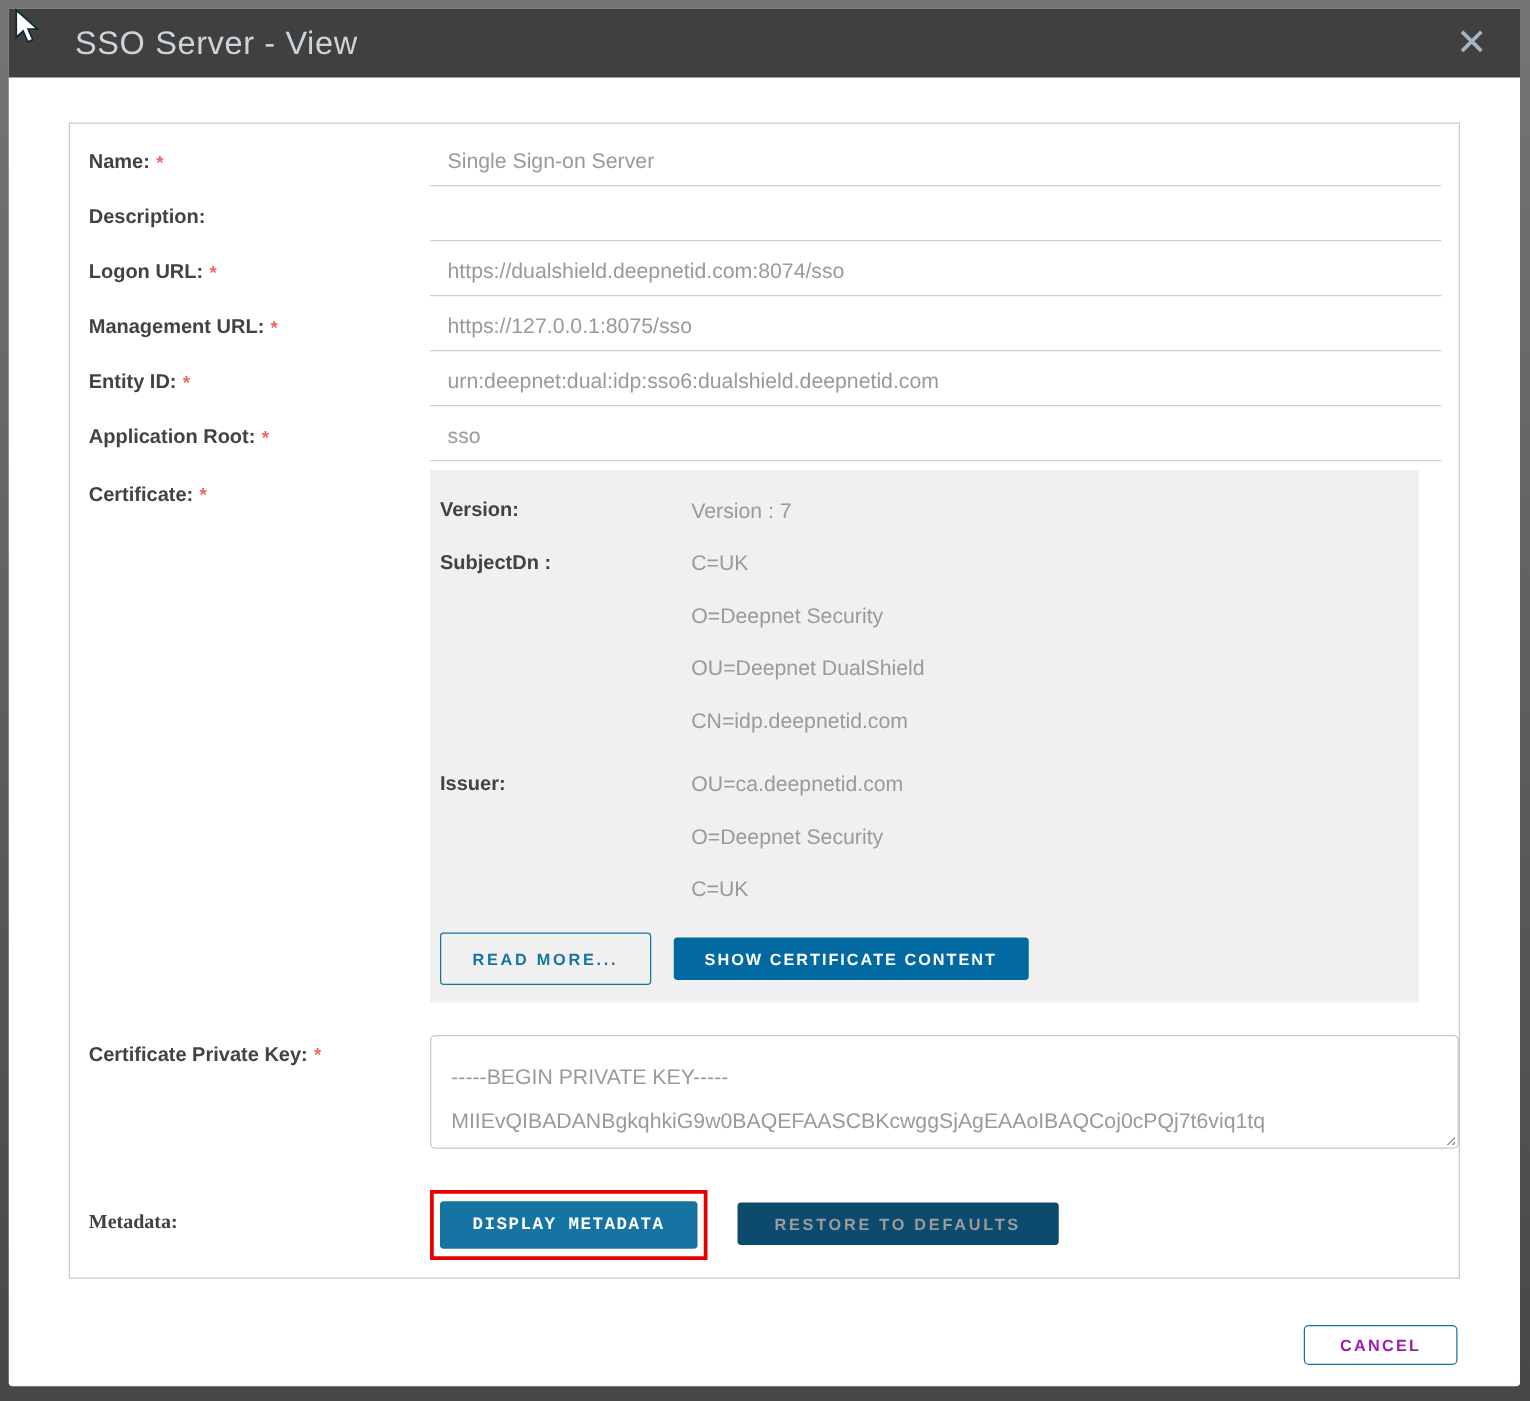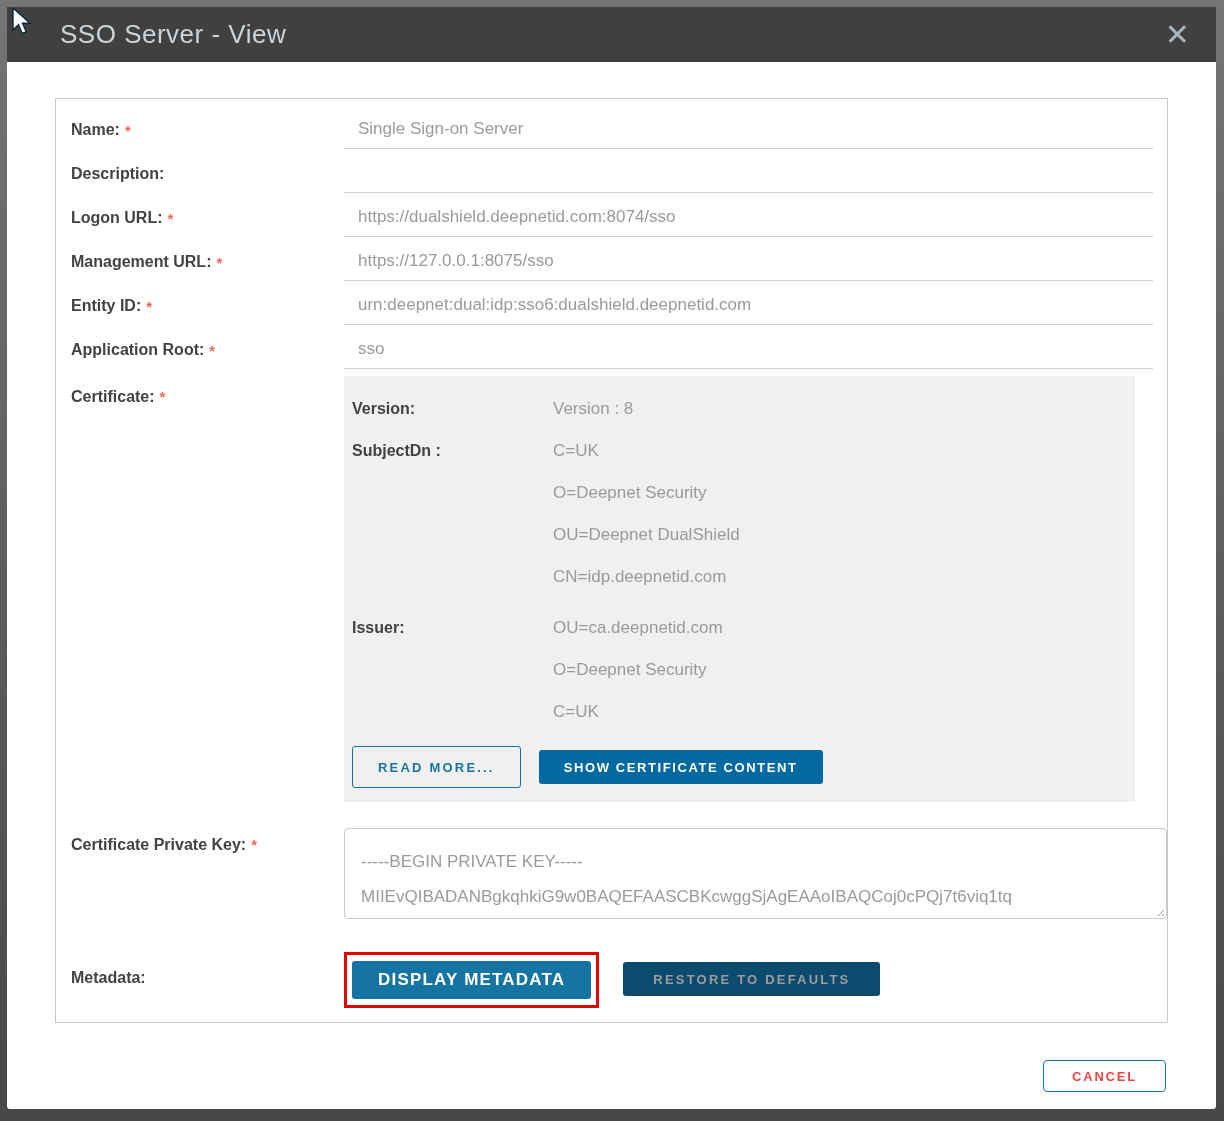--- a/index.html
+++ b/index.html
@@ -136,36 +136,37 @@
   .pk-resize {
     position: absolute;
     right: 2px; bottom: 2px;
     width: 9px; height: 9px;
     background: repeating-linear-gradient(135deg, transparent 0 2px, #9a9a9a 2px 3px);
     clip-path: polygon(100% 0, 100% 100%, 0 100%);
     cursor: nwse-resize;
   }
   
   .mrow { display: flex; padding: 0 0 0 15px; margin-top: 33px; align-items: flex-start; }
-  .mrow .lbl { padding-top: 17px; }
+  .mrow .lbl { padding-top: 17px; font-family: Liberation Serif, serif; }
   .red-annotation {
     border: 3px solid #e60000;
     padding: 6px 5px;
     display: inline-block;
     background: transparent;
   }
   .btn-primary-lg {
     height: 38px;
     padding: 0 26px;
     background: #1674a2;
     border: none;
     color: #ffffff;
-    font-size: 17px;
+    font-size: 14px;
     font-weight: 700;
     letter-spacing: 1.2px;
+    font-family: Liberation Mono, monospace;
   }
   .btn-disabled {
     height: 34px;
     margin: 10px 0 0 24px;
     padding: 0 30px;
     background: #0c4a6e;
     border: none;
     color: #9c9c9c;
     font-size: 13px;
     font-weight: 600;
@@ -173,21 +174,21 @@
     cursor: default;
   }
   
   .footer { display: flex; justify-content: flex-end; margin: 37px 50px 0 0; }
   .btn-cancel {
     height: 32px;
     padding: 0 28px;
     background: #ffffff;
     border: 1px solid #1674a2;
     border-radius: 4px;
-    color: #ef4444;
+    color: #a21caf;
     font-size: 13px;
     font-weight: 600;
     letter-spacing: 1.8px;
   }
   .cursor-icon {
     position: absolute;
     left: 10px; top: 6px;
     z-index: 10;
     pointer-events: none;
   }
@@ -253,21 +254,21 @@
           <span class="req">*</span>
         </div>
       <div class="inp">sso</div>
     </div>
 
     <div class="crow">
       <div class="lbl"><span>Certificate:</span><span class="req">*</span></div>
       <div class="cert-box">
         <div class="cline">
           <div class="ckey">Version:</div>
-          <div class="cval">Version : 8</div>
+          <div class="cval">Version : 7</div>
         </div>
         <div class="cline">
           <div class="ckey">SubjectDn :</div>
           <div>
             <div class="cval">C=UK</div>
             <div class="cval">O=Deepnet Security</div>
             <div class="cval">OU=Deepnet DualShield</div>
             <div class="cval">CN=idp.deepnetid.com</div>
           </div>
         </div>

